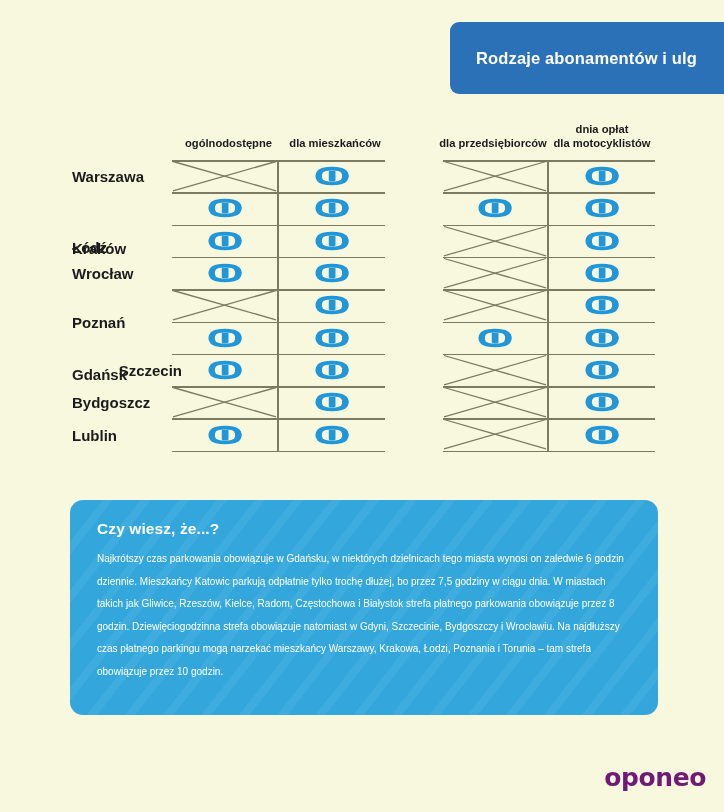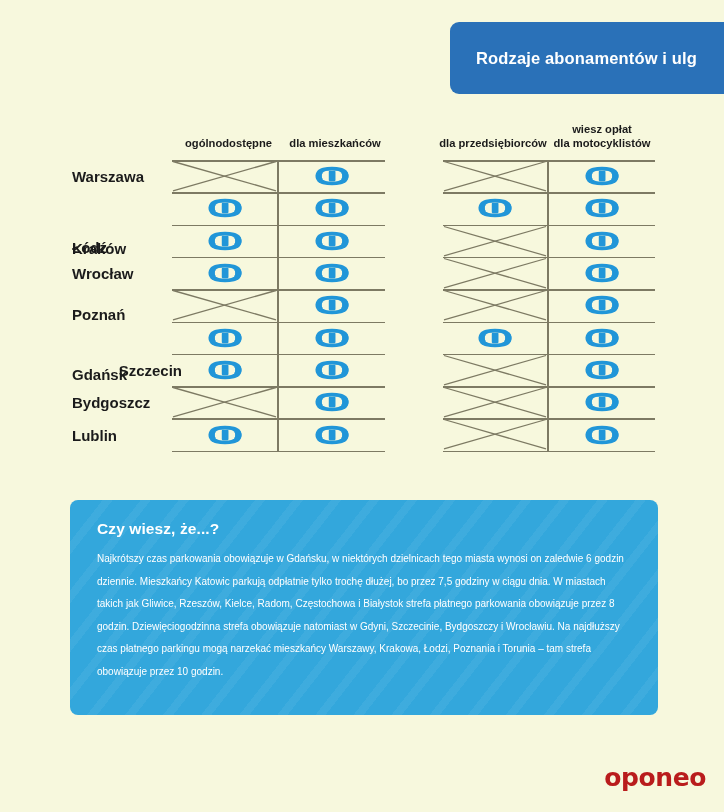--- a/index.html
+++ b/index.html
@@ -126,21 +126,21 @@
     stroke-width: 1.3;
   }
 
   
   .info-box {
     position: absolute;
     left: 70px;
     top: 500px;
     width: 588px;
     height: 215px;
-    border-radius: 8px;
+    border-radius: 13px;
     background-color: #33a7dc;
     background-image: repeating-linear-gradient(
       -52deg,
       rgba(255,255,255,0.00) 0px,
       rgba(255,255,255,0.00) 22px,
       rgba(255,255,255,0.055) 22px,
       rgba(255,255,255,0.055) 30px
     );
     box-sizing: border-box;
     padding: 20px 26px 16px 27px;
@@ -161,21 +161,21 @@
     max-width: 528px;
   }
 
   
   .logo {
     position: absolute;
     right: 18px;
     bottom: 20px;
     font-size: 25px;
     font-weight: bold;
-    color: #b91c1c;
+    color: #701a75;
     letter-spacing: -0.4px;
     font-family: "DejaVu Sans", sans-serif;
   }
 </style>
 </head>
 <body>
 
 <div class="header-banner">
   <span class="title">Rodzaje abonamentów i ulg</span>
 </div>
@@ -187,32 +187,32 @@
   </div>
   <div class="col-head ch2">
     <span class="sub"></span>
     <span class="sub">dla mieszkańców</span>
   </div>
   <div class="col-head ch3">
     <span class="sub"></span>
     <span class="sub">dla przedsiębiorców</span>
   </div>
   <div class="col-head ch4">
-    <span class="sub">wiesz opłat</span>
+    <span class="sub">dnia opłat</span>
     <span class="sub">dla motocyklistów</span>
   </div>
 </div>
 
 <div class="matrix">
   <div class="city-col">
       <div class="city-label" style="top: 8.15px;">Warszawa</div>
       <div class="city-label" style="top: 40.45px; margin-top: 40px;">Kraków</div>
       <div class="city-label" style="top: 79px;">Łódź</div>
       <div class="city-label" style="top: 105.05px;">Wrocław</div>
-      <div class="city-label" style="top: 146px;">Poznań</div>
+      <div class="city-label" style="top: 154px;">Poznań</div>
       <div class="city-label" style="top: 169.65px; margin-top: 36px;">Gdańsk</div>
       <div class="city-label" style="top: 201.95px; text-align: right;">Szczecin</div>
       <div class="city-label" style="top: 234.25px;">Bydgoszcz</div>
       <div class="city-label" style="top: 266.55px;">Lublin</div>
     </div>
   <div class="tbl tbl-left">
     <div class="vline" style="height: 290.7px;"></div>
   <div class="hline" style="top: 0px;"></div>
       <svg class="xmark" width="105" height="32.3" style="left: 0px; top: 0px; position: absolute;">
         <line x1="1" y1="1.5" x2="104" y2="30.799999999999997"></line>

